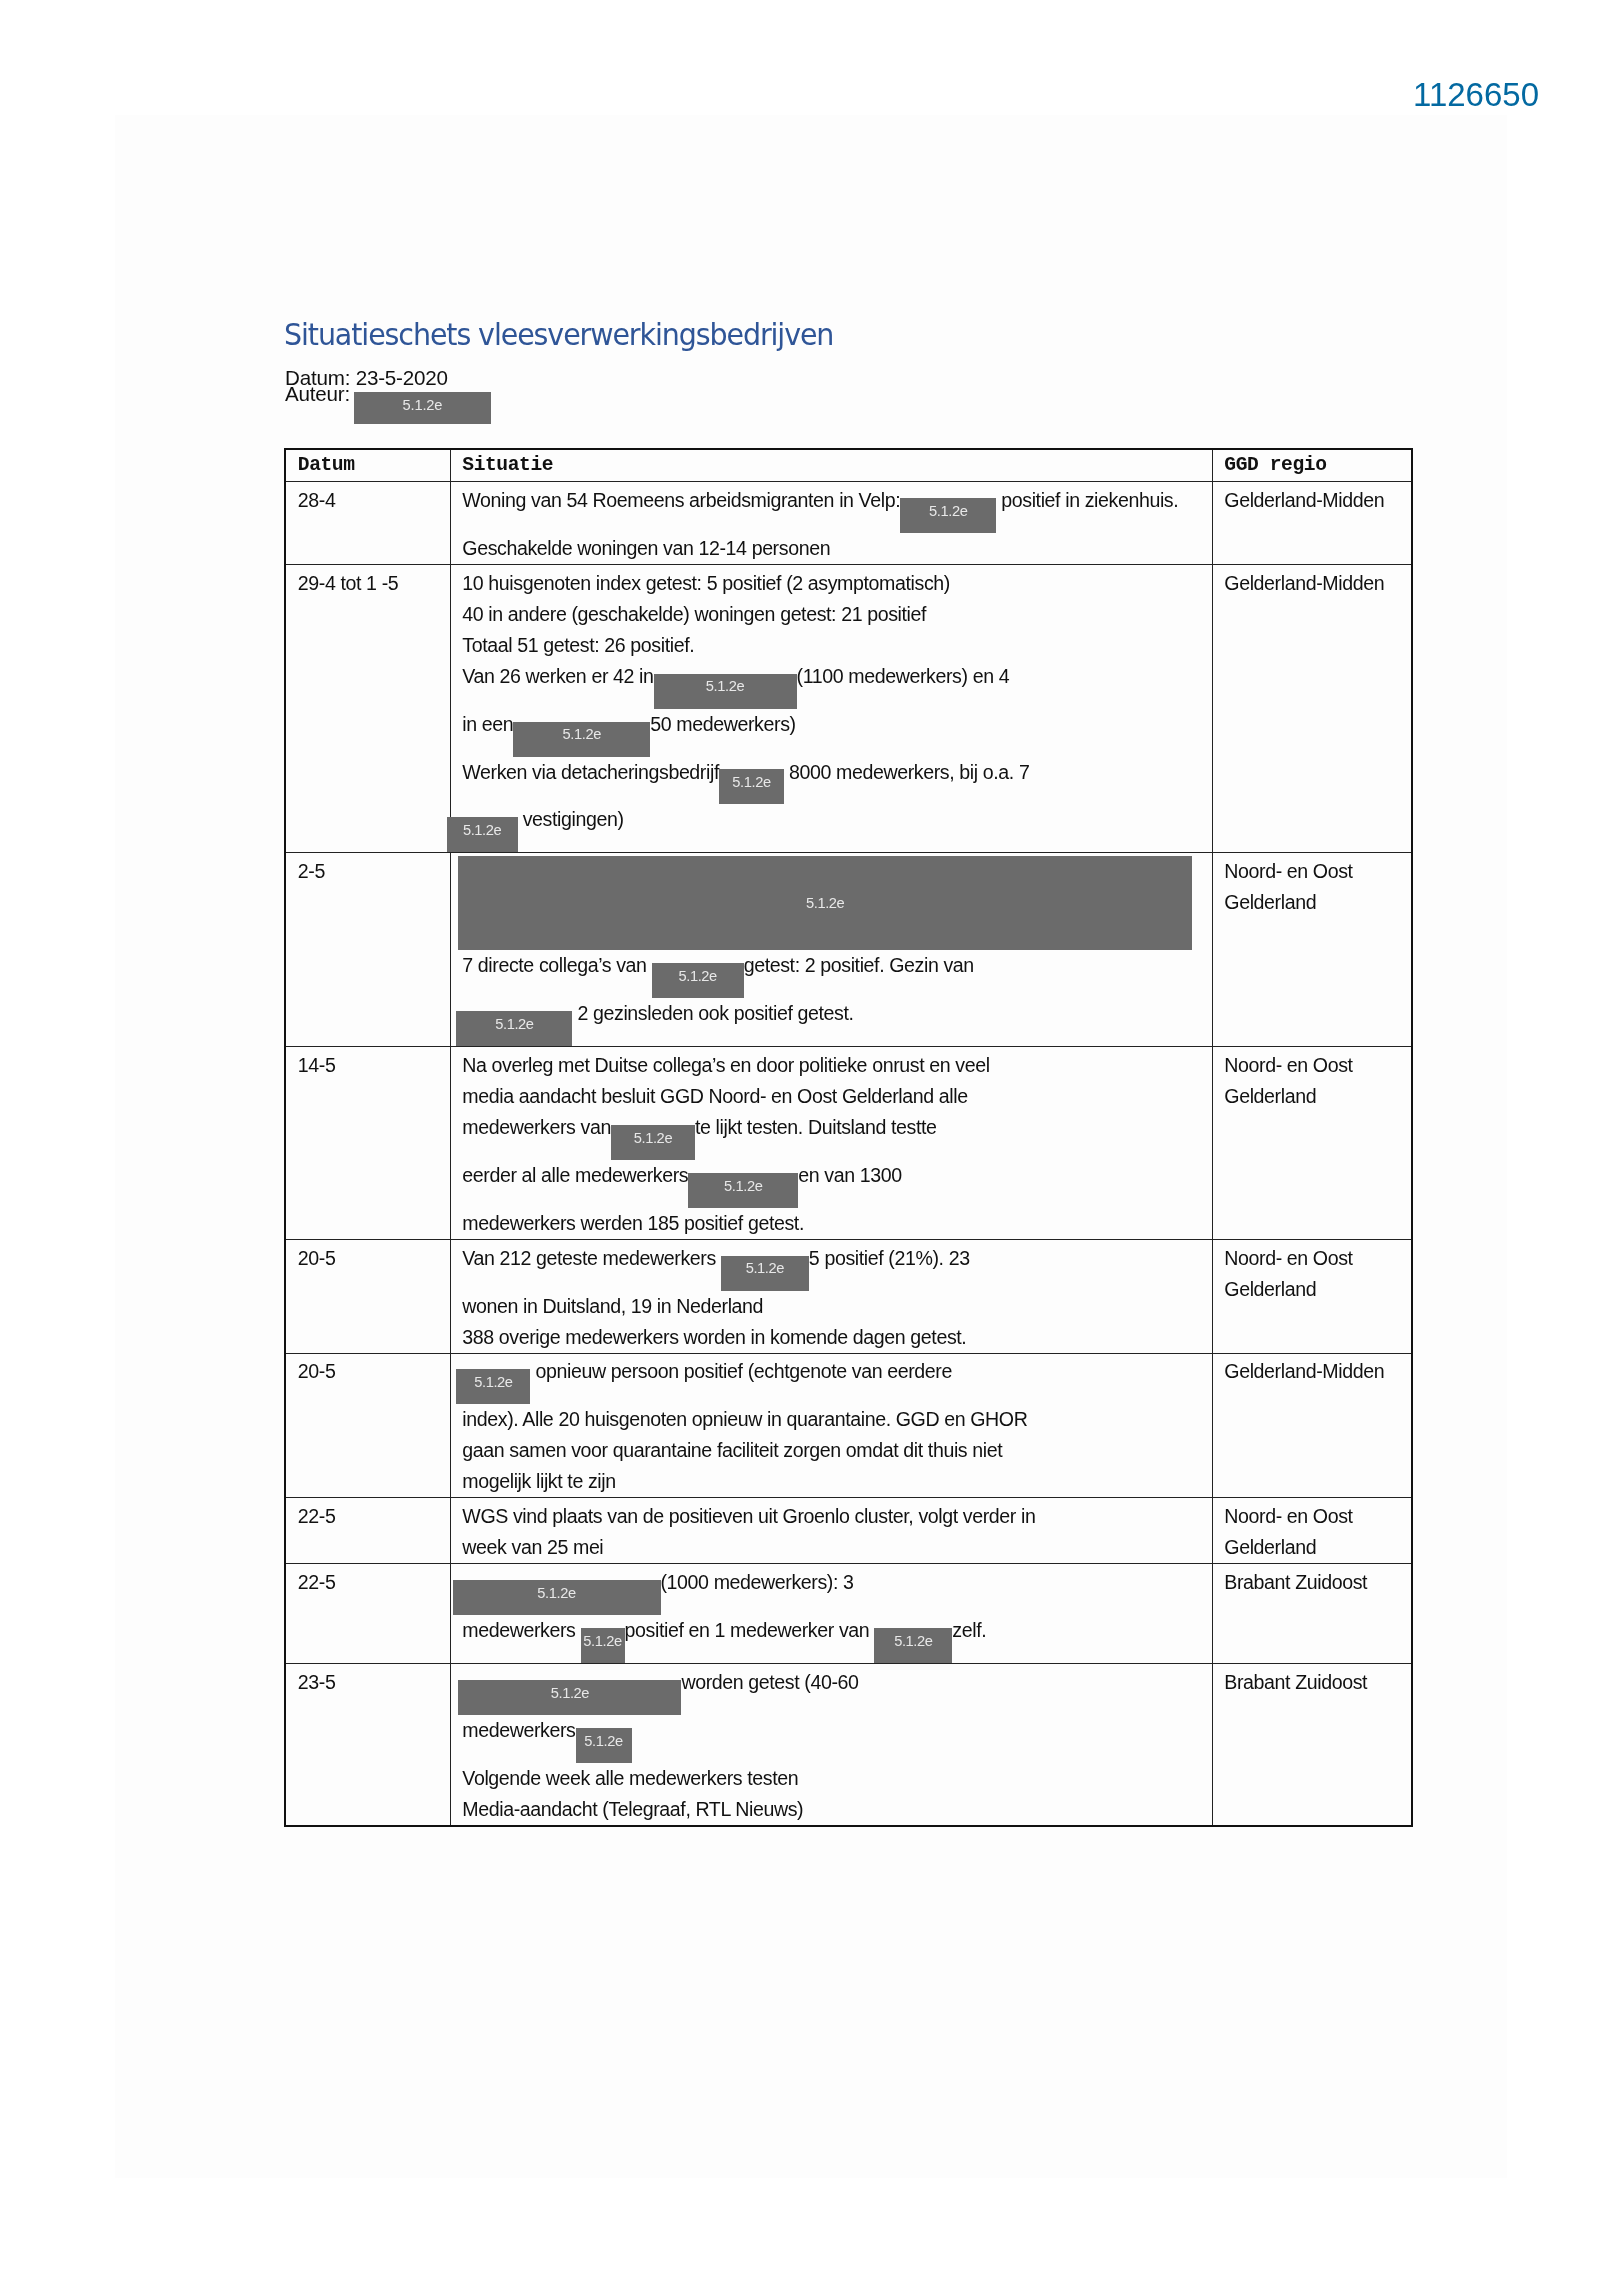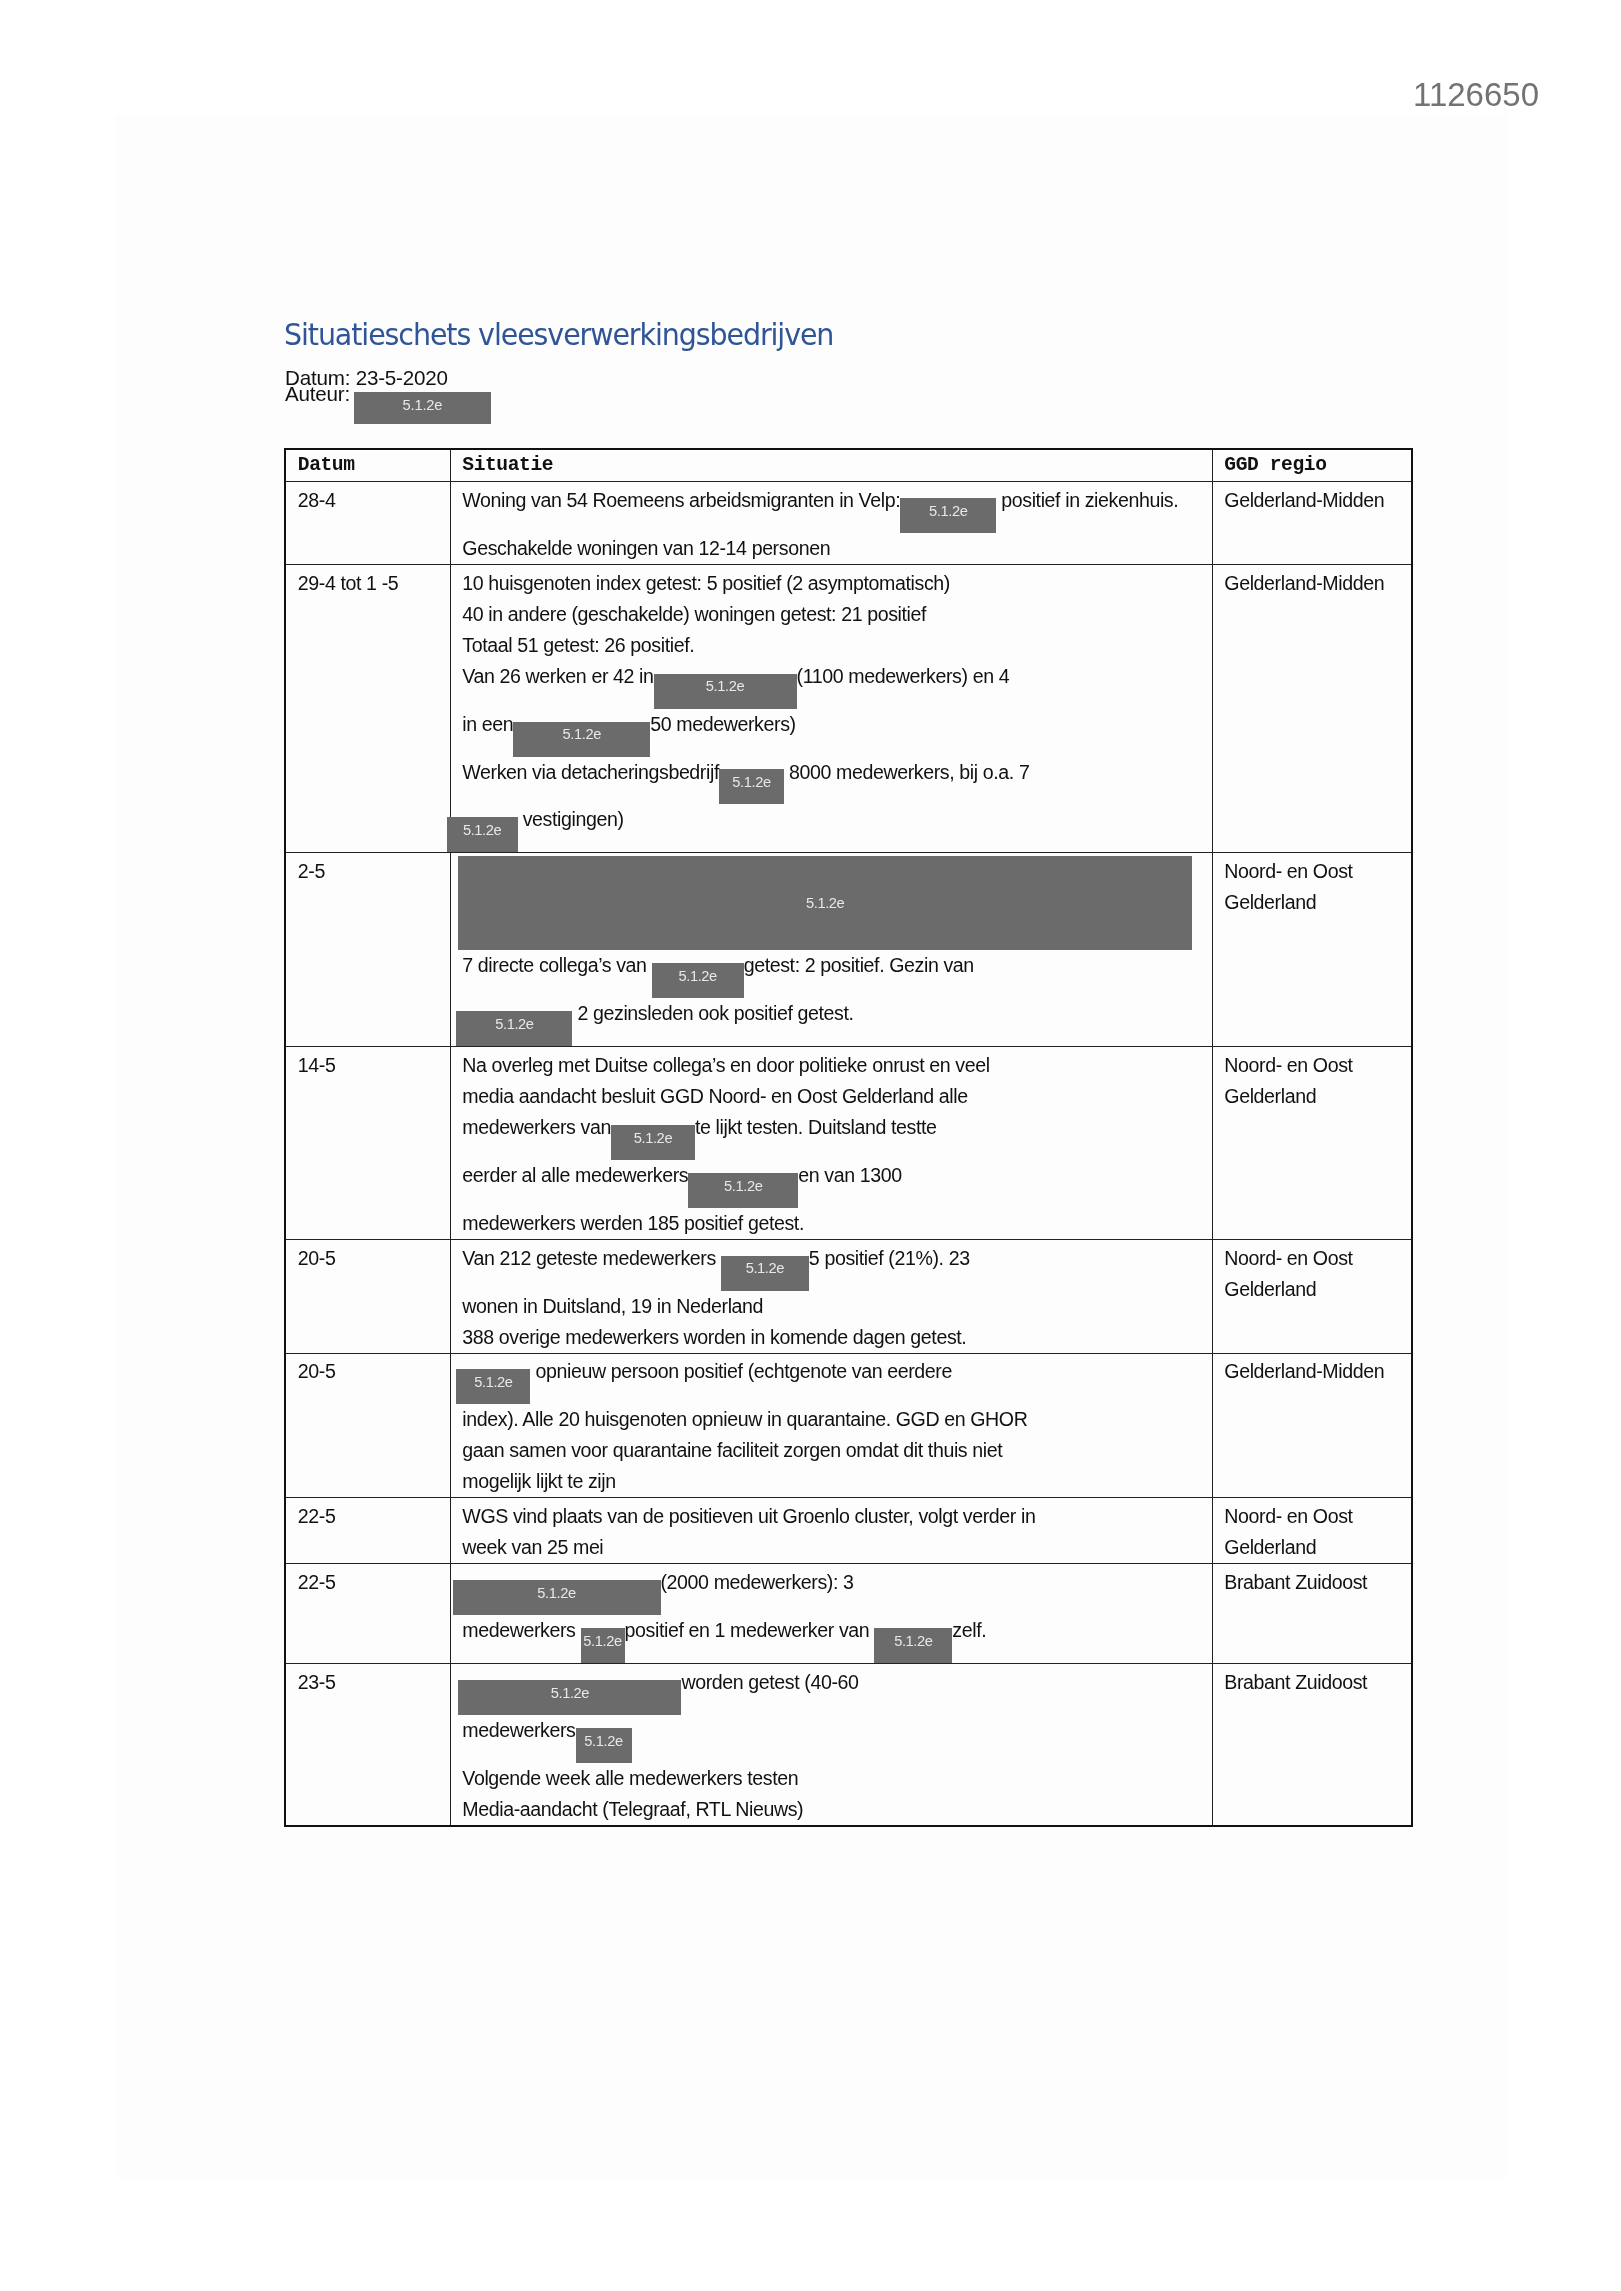--- a/index.html
+++ b/index.html
@@ -6,21 +6,21 @@
   body {
     width: 1621px; height: 2292px; background: #ffffff; position: relative;
     font-family: "Liberation Sans", sans-serif; color: #111;
     overflow: hidden;
   }
   .page-panel {
     position: absolute; left: 115px; top: 115px; width: 1392px; height: 2063px;
     background: #fdfdfd;
   }
   .doc-number {
-    position: absolute; left: 1413px; top: 76px; font-size: 33px; color: #737373;
+    position: absolute; left: 1413px; top: 76px; font-size: 33px; color: #0369a1;
     font-family: "Liberation Sans", sans-serif;
   }
   .doc-title {
     position: absolute; left: 284px; top: 316px; font-size: 31px; color: #2f5597;
     font-family: "DejaVu Sans", sans-serif; font-weight: normal; letter-spacing: -1.2px;
     transform: scaleX(0.92); transform-origin: left;
   }
   .meta-line {
     position: absolute; left: 285px; font-size: 20.6px; color: #111;
     letter-spacing: -0.2px;
@@ -154,21 +154,21 @@
     <td class="cell-sit">
       <div>WGS vind plaats van de positieven uit Groenlo cluster, volgt verder in</div>
       <div>week van 25 mei</div>
     </td>
     <td>Noord- en Oost Gelderland</td>
   </tr>
 
   <tr style="height:95px">
     <td>22-5</td>
     <td class="cell-sit">
-      <div style="margin-left:-9.8px"><span class="redact" style="width:208px">5.1.2e</span><span>(2000 medewerkers): 3</span></div>
+      <div style="margin-left:-9.8px"><span class="redact" style="width:208px">5.1.2e</span><span>(1000 medewerkers): 3</span></div>
       <div><span>medewerkers</span> <span class="redact" style="width:44px">5.1.2e</span><span>positief en 1 medewerker van</span> <span class="redact" style="width:78px">5.1.2e</span><span>zelf.</span></div>
     </td>
     <td>Brabant Zuidoost</td>
   </tr>
 
   <tr style="height:125px">
     <td>23-5</td>
     <td class="cell-sit">
       <div style="margin-left:-3.9px"><span class="redact" style="width:223px">5.1.2e</span><span>worden getest (40-60</span></div>
       <div><span>medewerkers</span><span class="redact" style="width:56px">5.1.2e</span></div>

